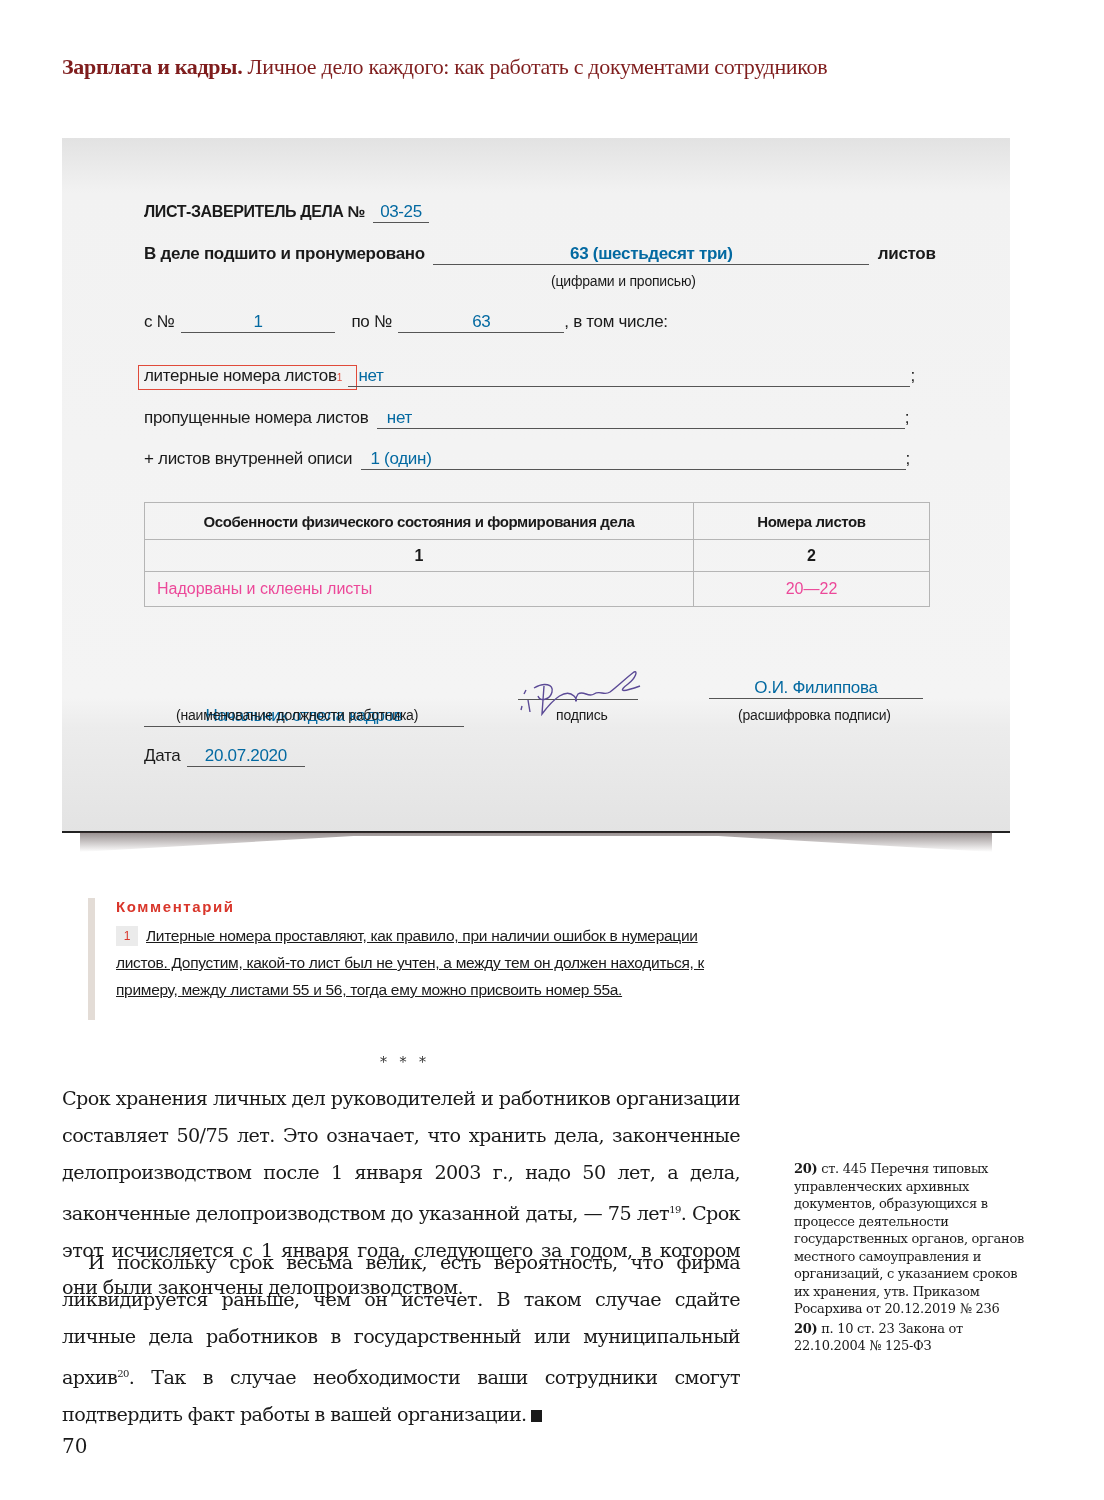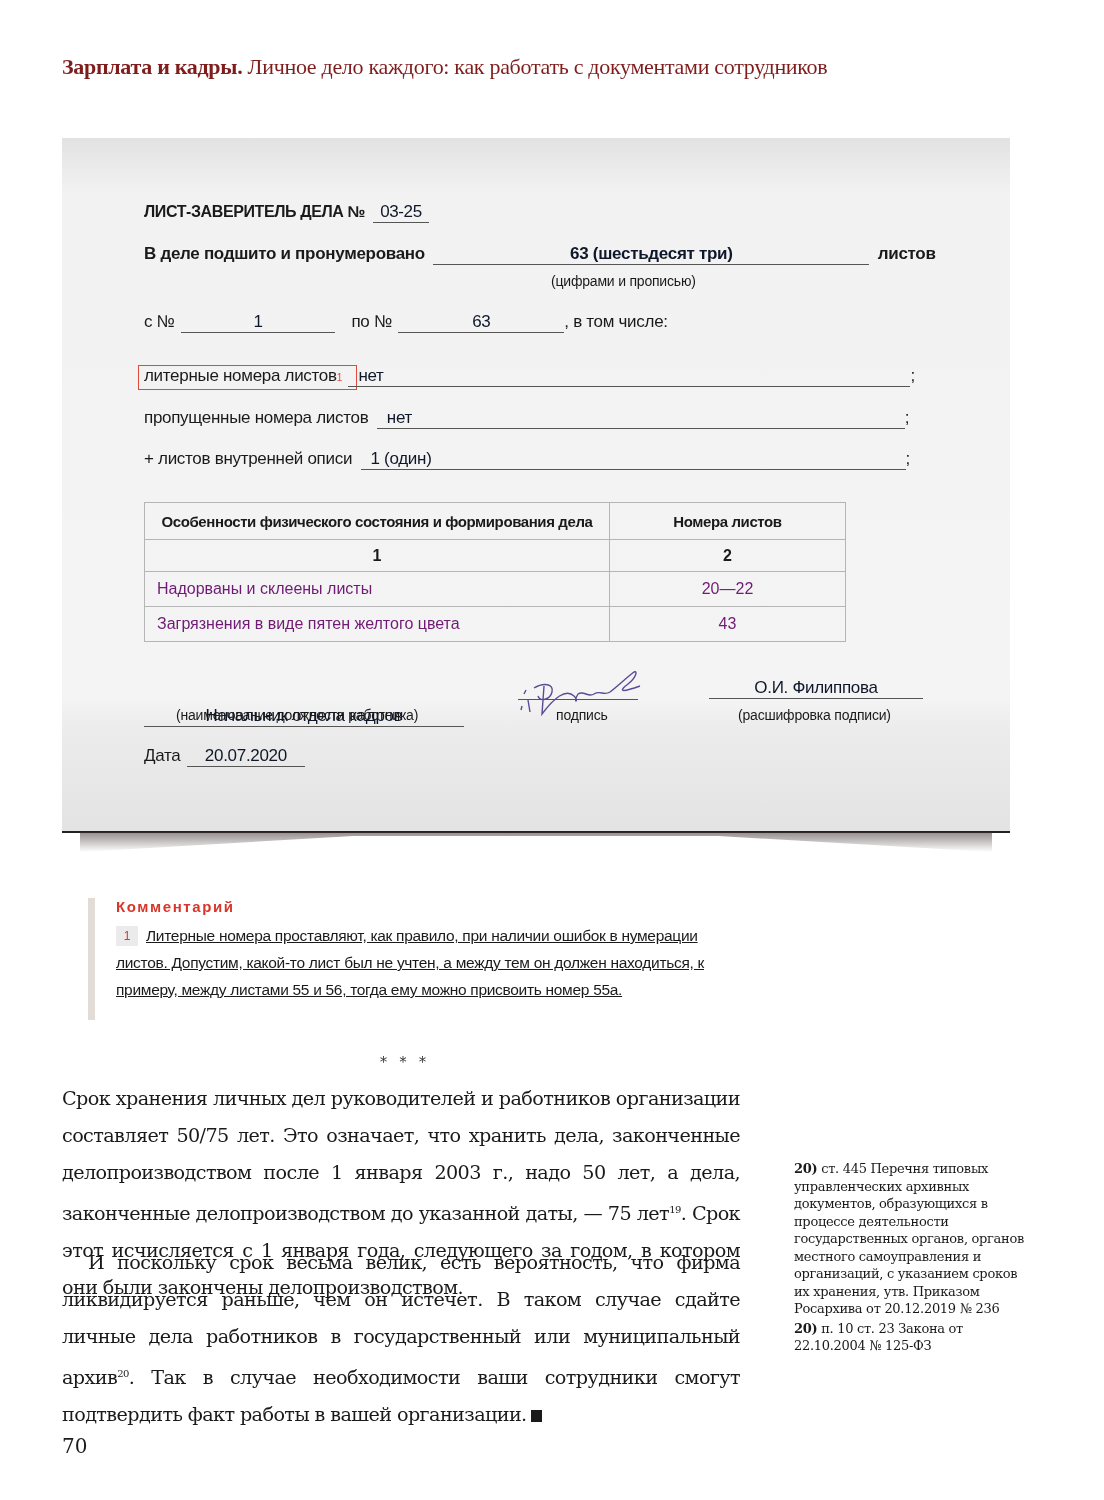--- a/index.html
+++ b/index.html
@@ -20,39 +20,39 @@
   .doc-shadow {
     position: absolute; left: 80px; top: 832px; width: 912px; height: 22px;
     background: radial-gradient(ellipse at 50% 0%, rgba(255,255,255,0) 0%, rgba(255,255,255,0) 40%, rgba(255,255,255,0) 100%);
   }
   .doc-shadow::before {
     content: ""; position: absolute; left: 0; top: 0; width: 100%; height: 20px;
     background: linear-gradient(to bottom, rgba(60,45,45,0.55), rgba(60,45,45,0));
     clip-path: polygon(0 0, 100% 0, 100% 100%, 70% 20%, 30% 20%, 0 100%);
   }
   .doc-baseline { position: absolute; left: 62px; top: 831px; width: 948px; height: 2px; background: #222; }
-  .fill { color: #0f172a; }
+  .fill { color: #0369a1; }
   .uline { border-bottom: 1px solid #555; display: inline-block; text-align: center; }
 
   .abs { position: absolute; white-space: nowrap; }
   .lbl { font-size: 17px; color: #1a1a1a; letter-spacing: -0.3px; }
   .title-line { left: 144px; top: 202px; font-size: 16px; font-weight: bold; letter-spacing: -0.4px; }
   .hint { font-size: 14px; color: #1a1a1a; letter-spacing: -0.2px; }
 
   .lit-box { position: absolute; left: 138px; top: 365px; width: 219px; height: 25px; border: 1px solid #e04a3a; }
   .superscript-red { color: #e04a3a; font-size: 10px; }
 
   .tbl {
-    position: absolute; left: 144px; top: 502px; width: 702px; border-collapse: collapse;
+    position: absolute; left: 144px; top: 502px; width: 786px; border-collapse: collapse;
     font-size: 16px;
   }
   .tbl td, .tbl th { border: 1px solid #b5b5b5; height: 34px; padding: 0 12px; }
   .tbl th { font-weight: bold; font-size: 15px; letter-spacing: -0.4px; height: 37px; }
   .tbl .num-row td { font-weight: bold; text-align: center; font-size: 16px; height: 32px; }
-  .tbl .data td { color: #701a75; height: 35px; }
+  .tbl .data td { color: #ec4899; height: 35px; }
   .tbl .c2 { text-align: center; width: 236px; }
 
   .sig-svg { position: absolute; left: 514px; top: 668px; }
 
   .comment-bar { position: absolute; left: 88px; top: 898px; width: 7px; height: 122px; background: #e3dcd6; }
   .comment-title { position: absolute; left: 116px; top: 898px; font-size: 15px; font-weight: bold; color: #d9362b; letter-spacing: 1.6px; }
   .comment-text { position: absolute; left: 116px; top: 922px; width: 620px; font-size: 15.5px; line-height: 27px; color: #1a1a1a; letter-spacing: -0.3px; text-decoration: underline; }
   .note-badge { display: inline-block; background: #ebebeb; color: #d9362b; font-size: 12px; width: 22px; height: 20px; text-align: center; line-height: 20px; margin-right: 8px; vertical-align: 1px; }
 
   .stars { position: absolute; left: 380px; top: 1054px; font-family: "DejaVu Serif", serif; font-size: 14px; letter-spacing: 4px; color: #333; }
@@ -126,24 +126,20 @@
     <th class="c2">Номера листов</th>
   </tr>
   <tr class="num-row">
     <td>1</td>
     <td class="c2">2</td>
   </tr>
   <tr class="data">
     <td>Надорваны и склеены листы</td>
     <td class="c2">20—22</td>
   </tr>
-  <tr class="data">
-    <td>Загрязнения в виде пятен желтого цвета</td>
-    <td class="c2">43</td>
-  </tr>
 </tbody>
   </table>
 
 <div class="abs lbl" style="left:144px;top:678px;">
   <span class="uline fill" style="width:320px;margin-top:28px;">Начальник отдела кадров</span>
 </div>
 <div class="abs hint" style="left:176px;top:707px;">(наименование должности работника)</div>
 
 <div class="abs" style="left:518px;top:699px;width:120px;border-bottom:1px solid #555;"></div>
 <svg class="sig-svg" width="130" height="50" viewBox="0 0 130 50">

